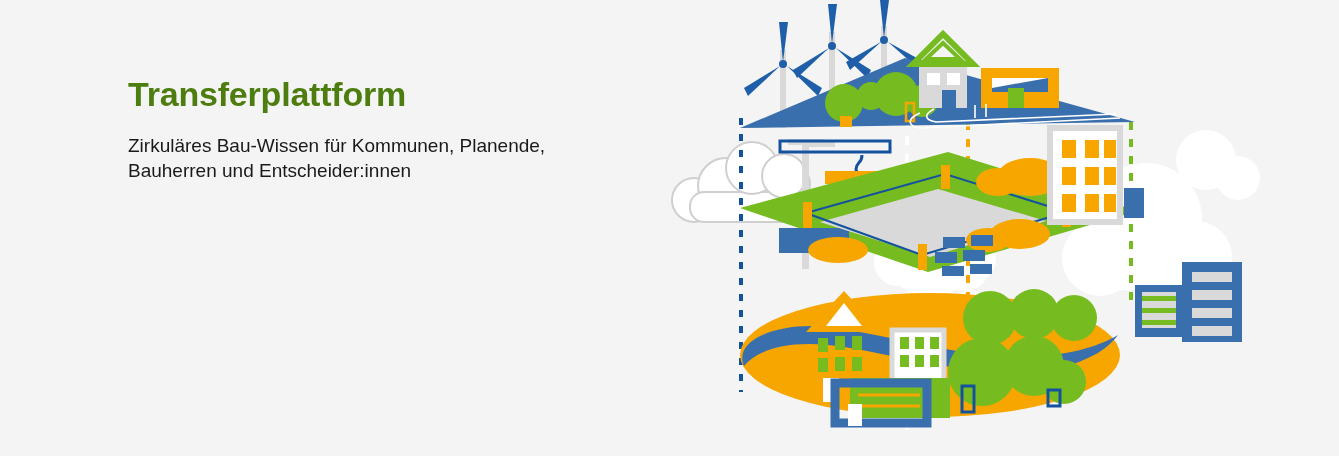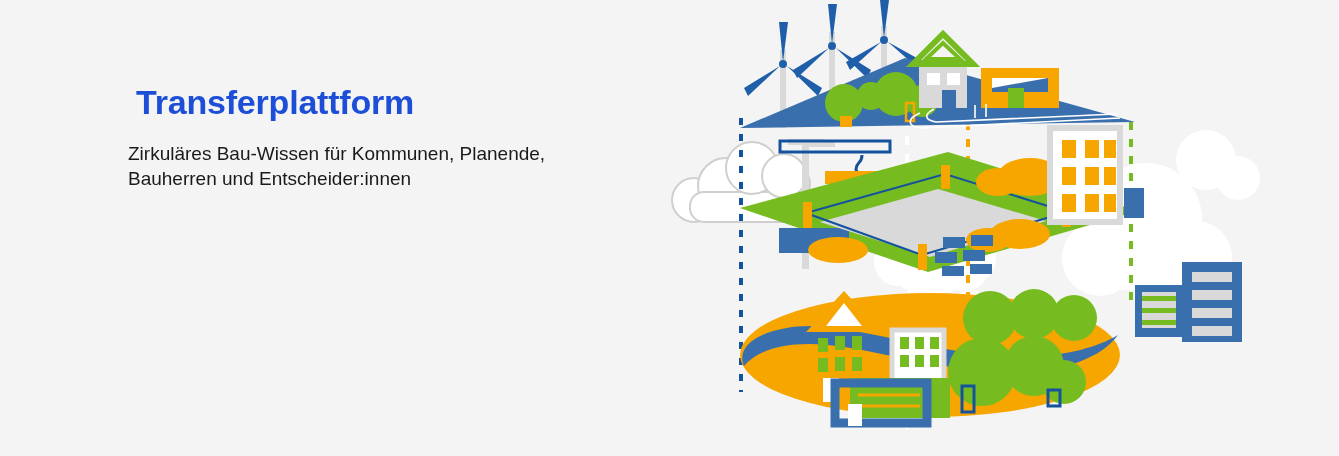--- a/index.html
+++ b/index.html
@@ -21,26 +21,26 @@
     height: 456px;
     background: #f4f4f4;
   }
   #text-block {
     position: absolute;
     left: 128px;
     top: 74px;
     width: 560px;
   }
   #headline {
-    color: #1d4ed8;
+    color: #4d7c0f;
     font-size: 34px;
     font-weight: bold;
     line-height: 1.18;
     letter-spacing: -0.2px;
-    margin: 8px;
+    margin: 0;
     white-space: pre-line;
   }
   #headline .ln1 { display: block; }
   #headline .ln2 { display: block; }
   #subline {
     color: #1a1a1a;
     font-size: 19px;
     font-weight: normal;
     line-height: 1.3;
     margin: 20px 0 0 0;

